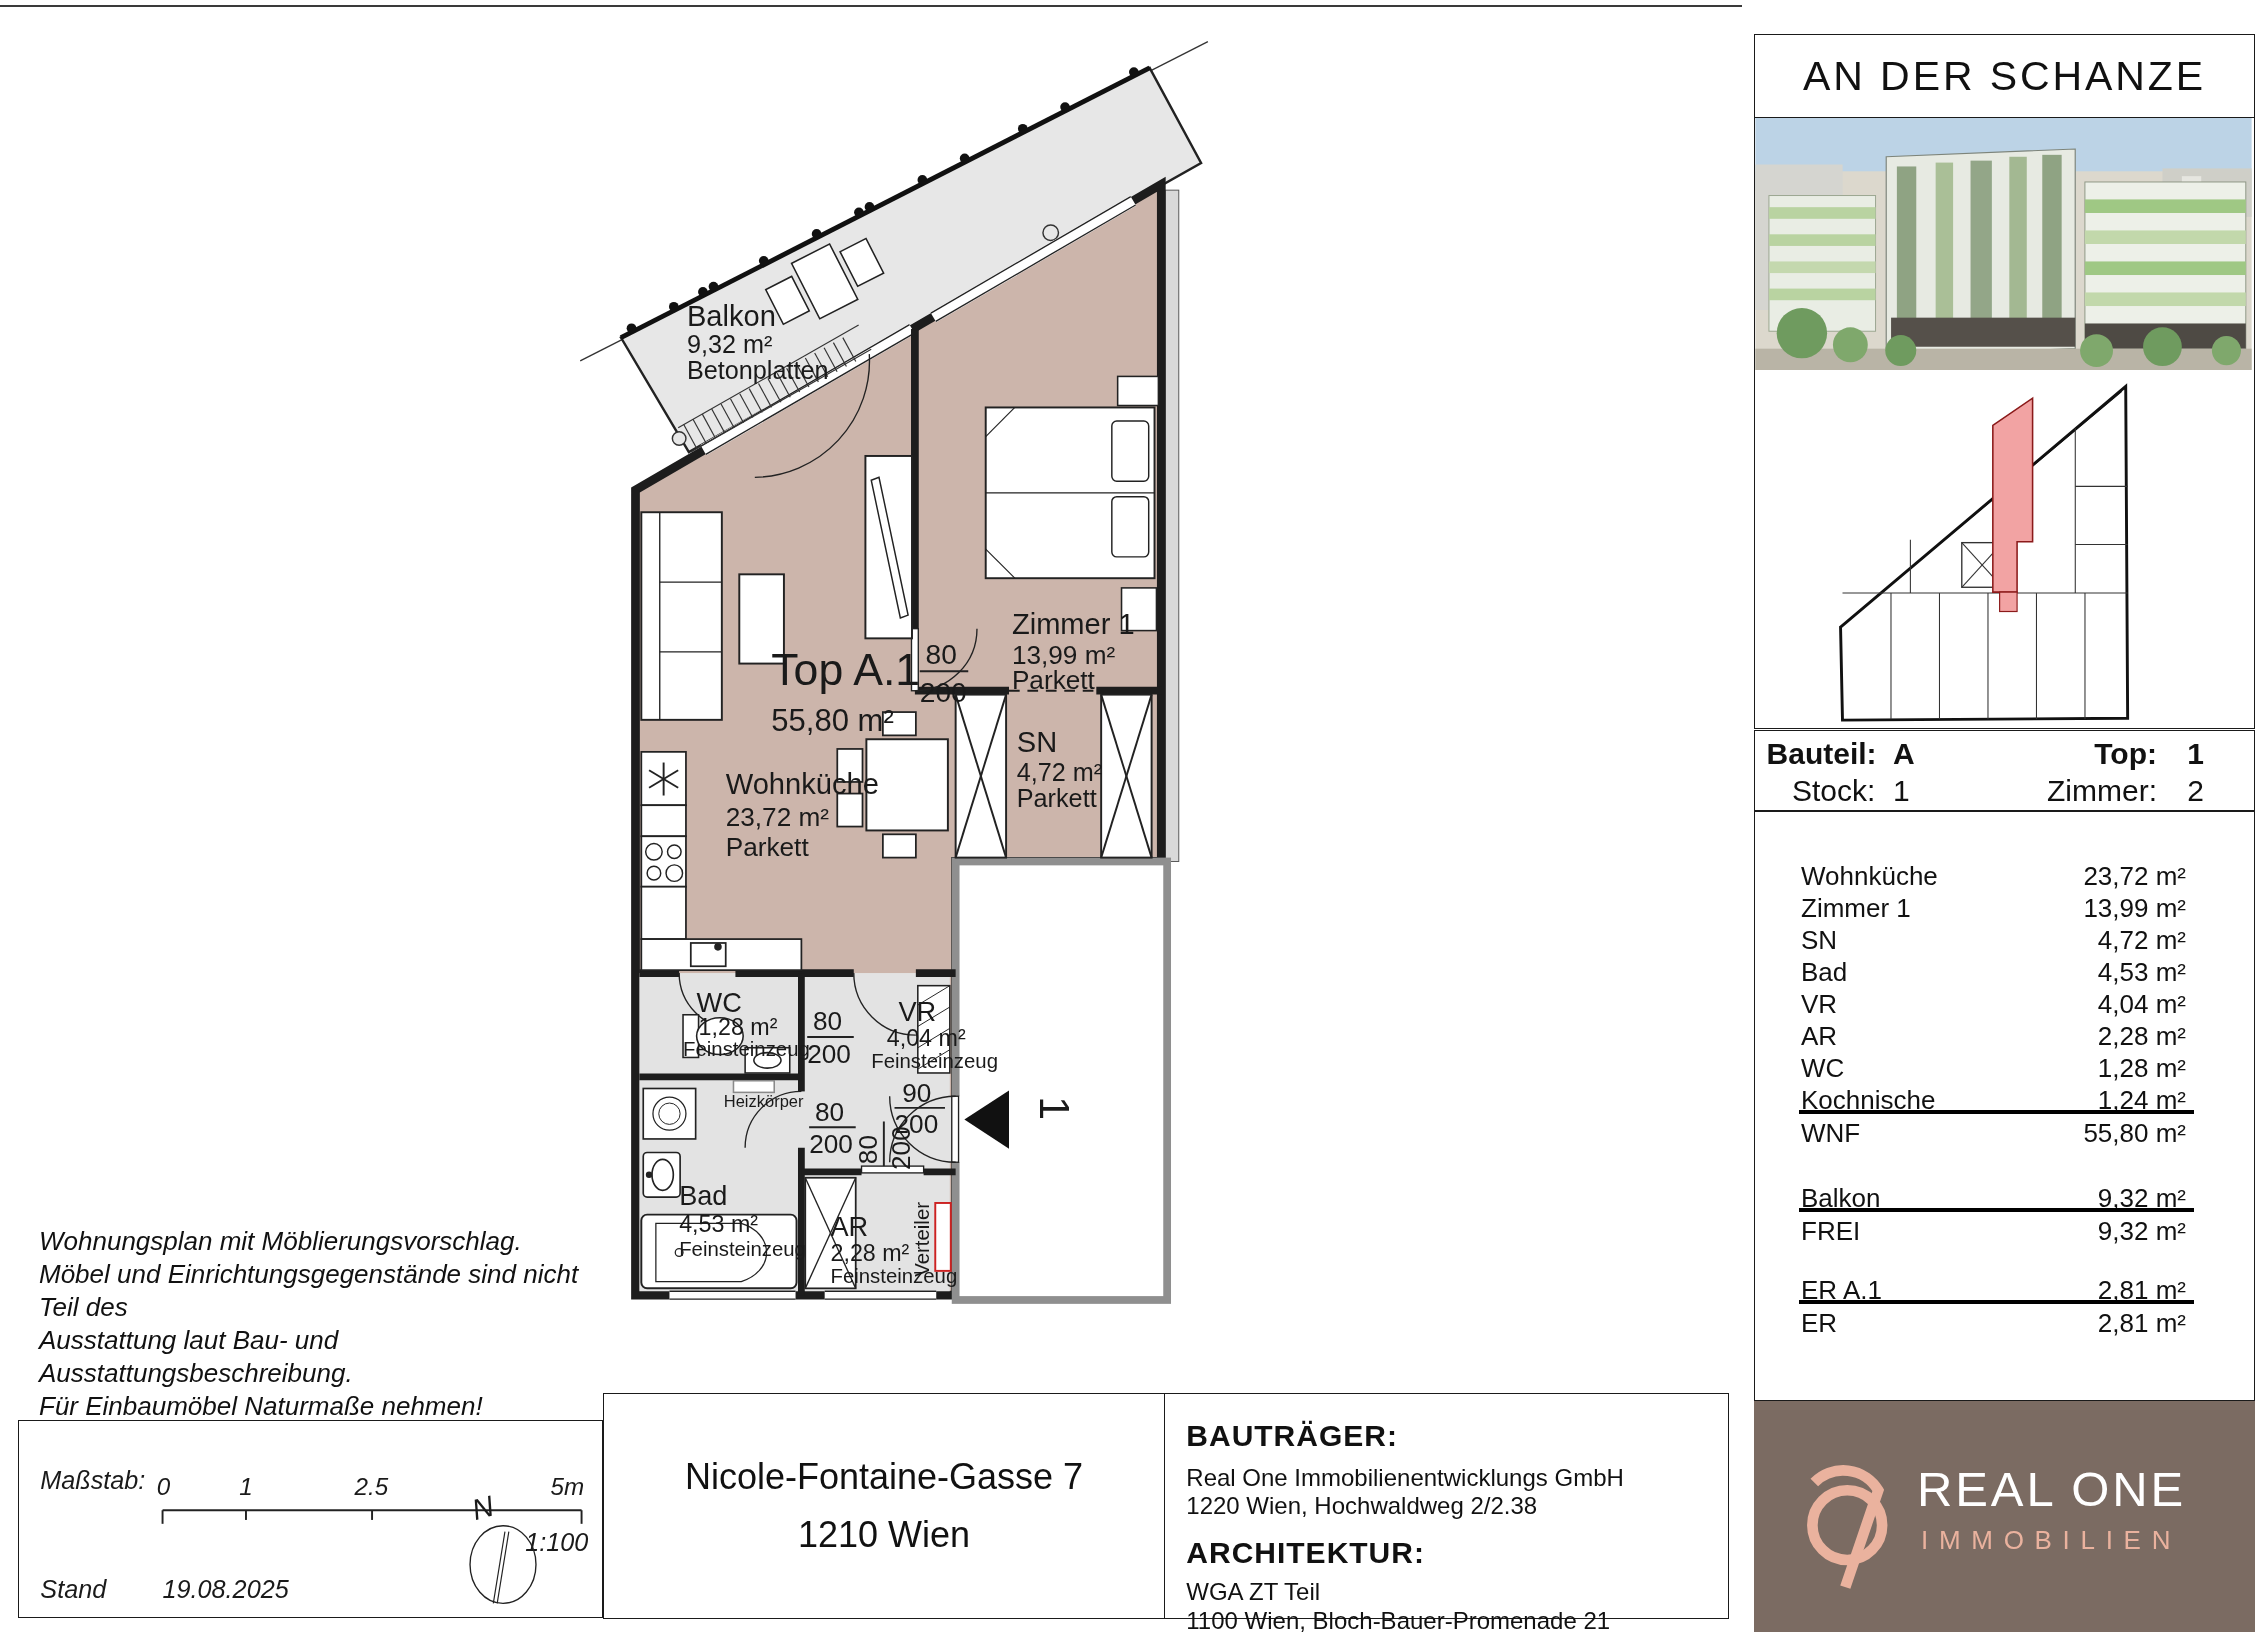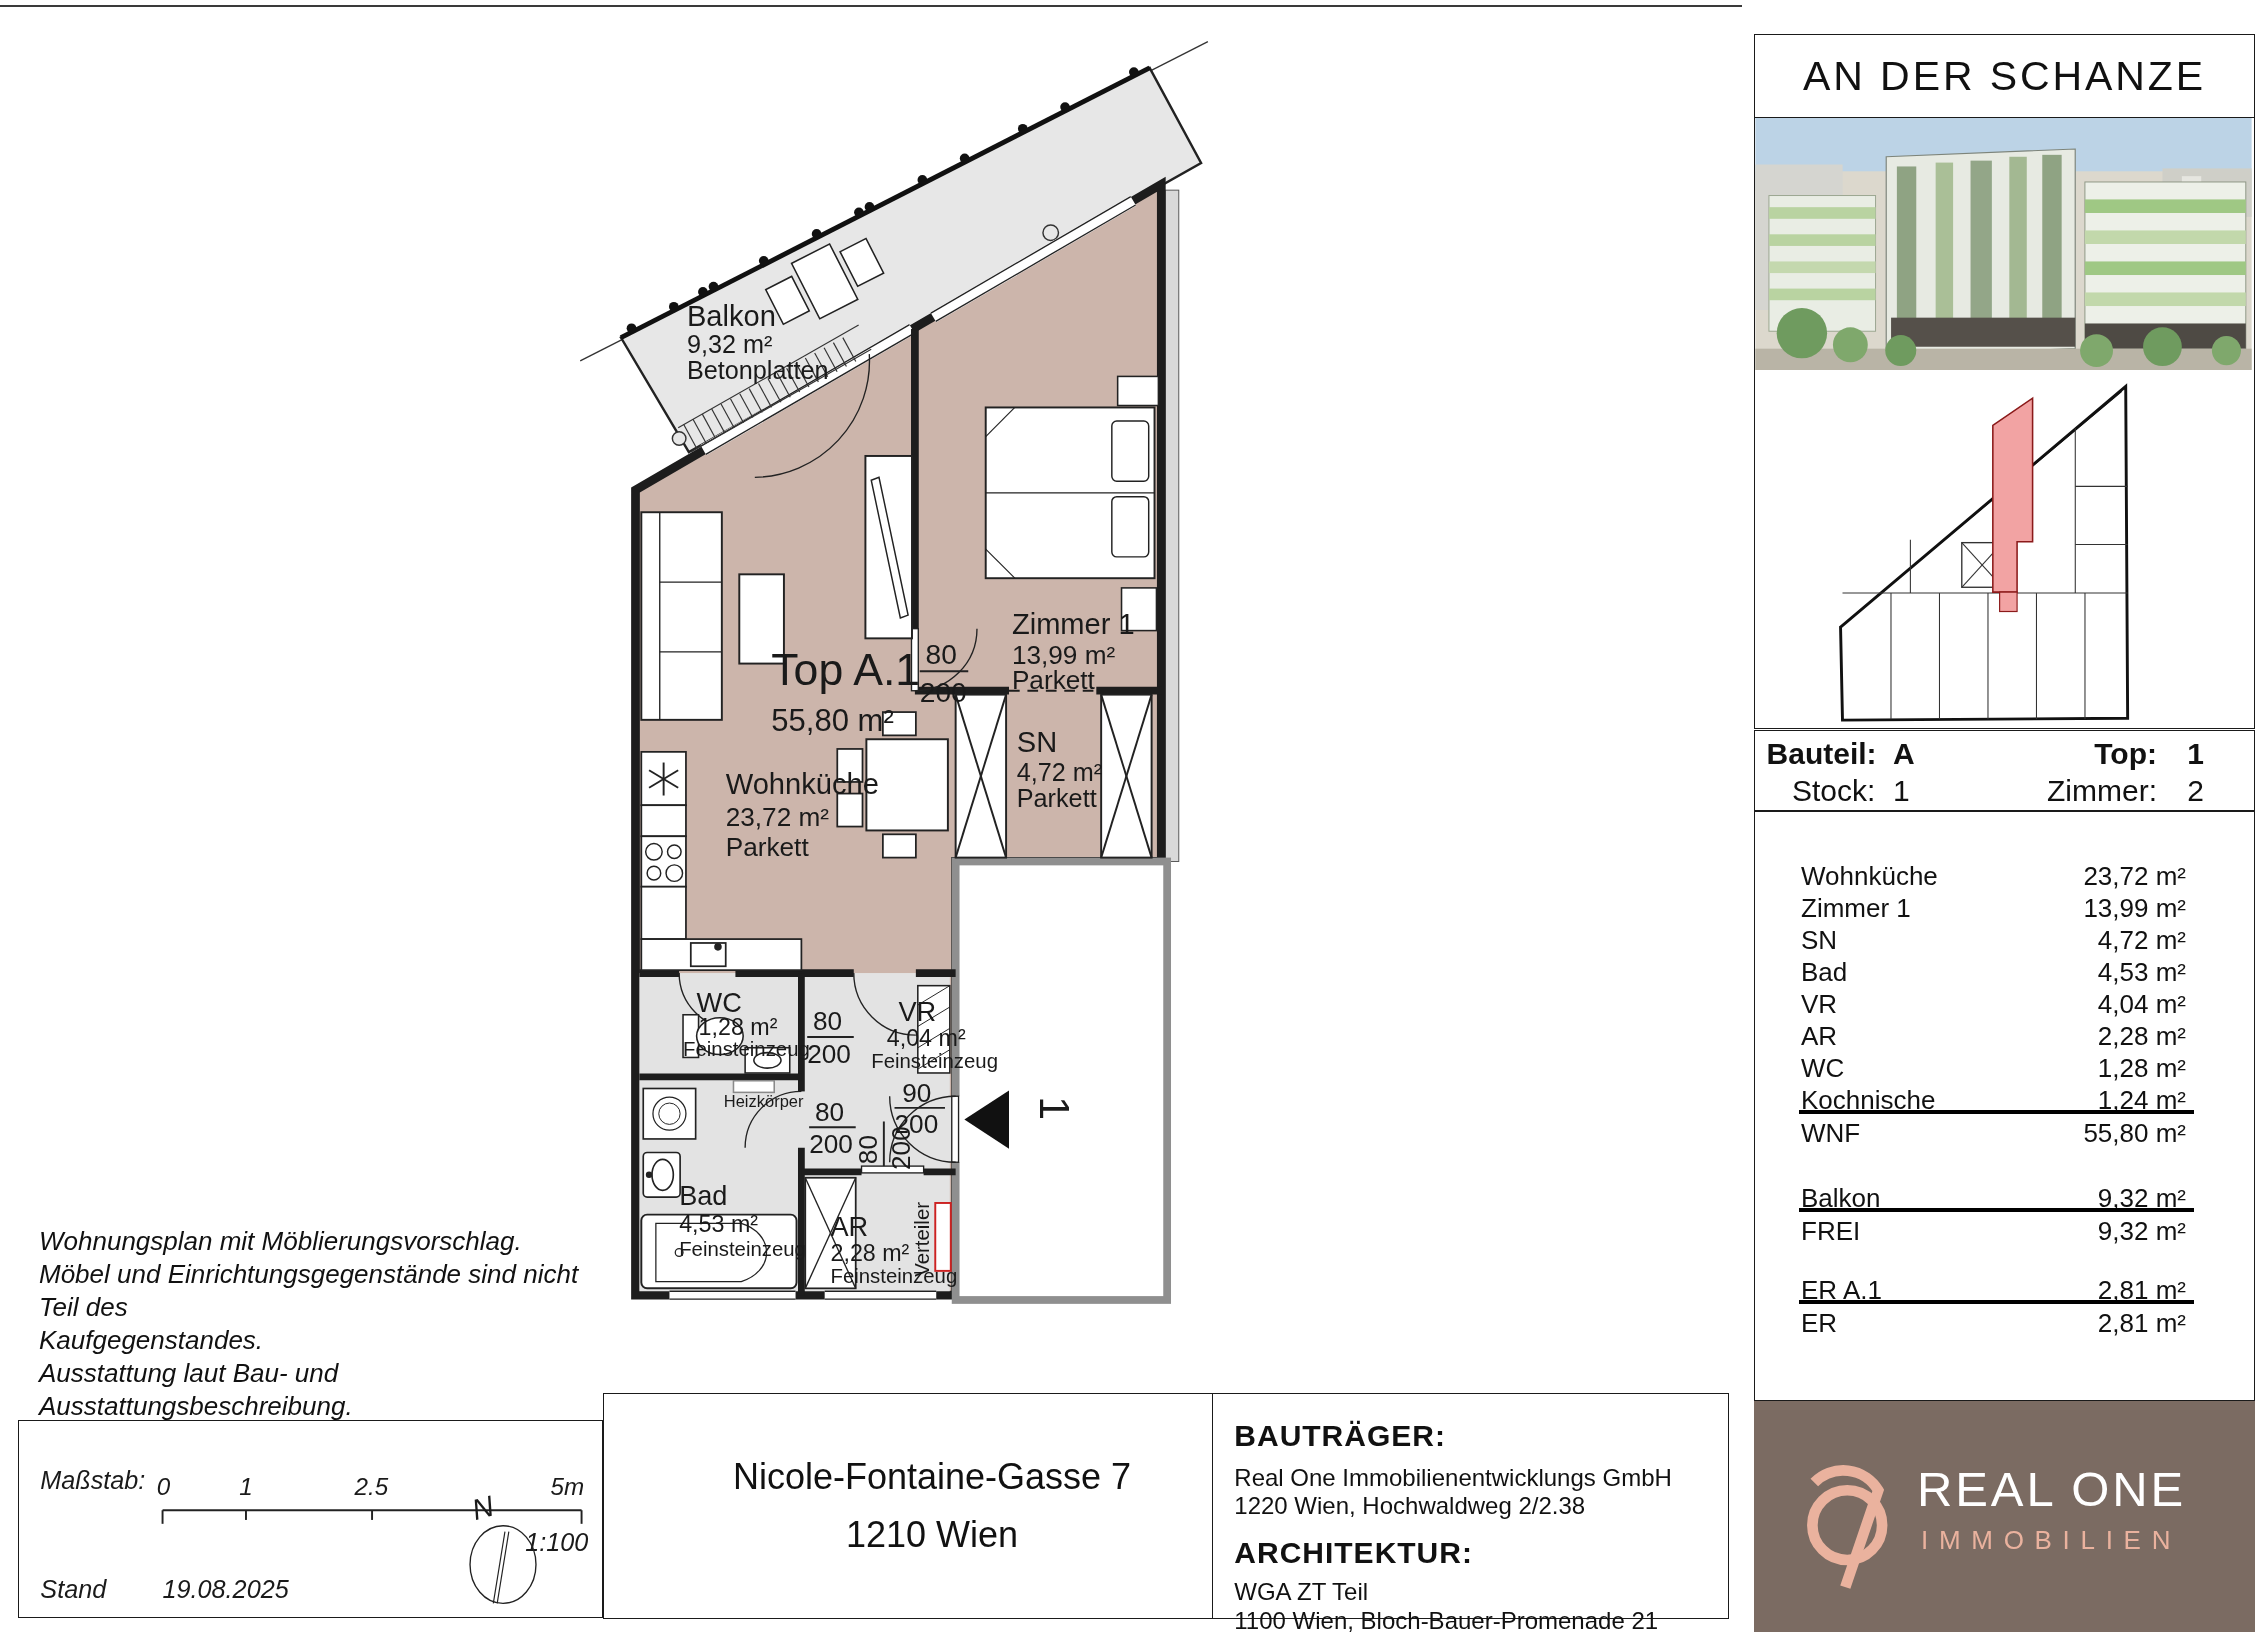--- a/index.html
+++ b/index.html
@@ -14,21 +14,21 @@
   .info-box span{position:absolute;font-size:30px;white-space:nowrap;}
   .table-box{left:1754px;top:811px;width:501px;height:590px;}
   .trow{position:absolute;left:46px;right:68px;height:29px;font-size:26px;display:flex;justify-content:space-between;white-space:nowrap;}
   .tdivider{position:absolute;left:44px;right:60px;height:3.9px;background:#000;}
   .logo-box{left:1754px;top:1401px;width:501px;height:282px;background:#7b6b62;border:none;}
   .brand{position:absolute;left:163px;top:60px;font-size:49px;color:#fff;letter-spacing:2.9px;white-space:nowrap;}
   .brand-sub{position:absolute;left:167px;top:124px;font-size:26px;color:#eab29e;letter-spacing:10.7px;white-space:nowrap;}
   
   .scale-box{left:17.5px;top:1420px;width:585px;height:198px;font-style:italic;}
   .mid-box{left:603px;top:1393px;width:1126px;height:226px;display:flex;}
-  .addr-cell{width:560px;border-right:1.9px solid #1a1a1a;display:flex;flex-direction:column;align-items:center;justify-content:center;gap:15.5px;padding-left:48px;}
+  .addr-cell{width:560px;border-right:1.9px solid #1a1a1a;display:flex;flex-direction:column;align-items:center;justify-content:center;gap:15.5px;}
   .addr-cell div{font-size:36px;}
   .dev-cell{flex:1;position:relative;}
   .dev-cell .h{position:absolute;font-size:30px;font-weight:700;letter-spacing:1px;}
   .dev-cell .l{position:absolute;font-size:24px;}
   .notes{left:39px;top:1225px;width:582px;font-style:italic;font-size:26px;line-height:33px;}
   .hairline{left:0;top:4.9px;width:1742px;height:1.9px;background:#3a3a3a;}
   svg text{font-family:"Liberation Sans",sans-serif;fill:#1a1a1a;}
 </style>
 </head>
 <body>
@@ -445,21 +445,20 @@
     <circle cx="62" cy="92" r="36" fill="none" stroke="#eab29e" stroke-width="11"></circle>
     <path d="M 28,48 A 42 42 0 0 1 94,56 L 60,156" fill="none" stroke="#eab29e" stroke-width="11"></path>
   </svg>
   <div class="brand">REAL ONE</div>
   <div class="brand-sub">IMMOBILIEN</div>
 </div>
 
 <div class="abs notes">
   <div>Wohnungsplan mit Möblierungsvorschlag.</div>
   <div>Möbel und Einrichtungsgegenstände sind nicht Teil des</div>
-  <div>Kaufgegenstandes.</div>
   <div>Ausstattung laut Bau- und Ausstattungsbeschreibung.</div>
   <div>Für Einbaumöbel Naturmaße nehmen!</div>
   <div>Änderungen vorbehalten!</div>
 </div>
 
 <div class="box scale-box">
   <svg width="581" height="194" viewBox="0 0 599 200" style="display:block">
     <text x="22" y="70" font-size="26">Maßstab:</text>
     <g stroke="#222" stroke-width="2">
       <line x1="148" y1="92" x2="580" y2="92"></line>

